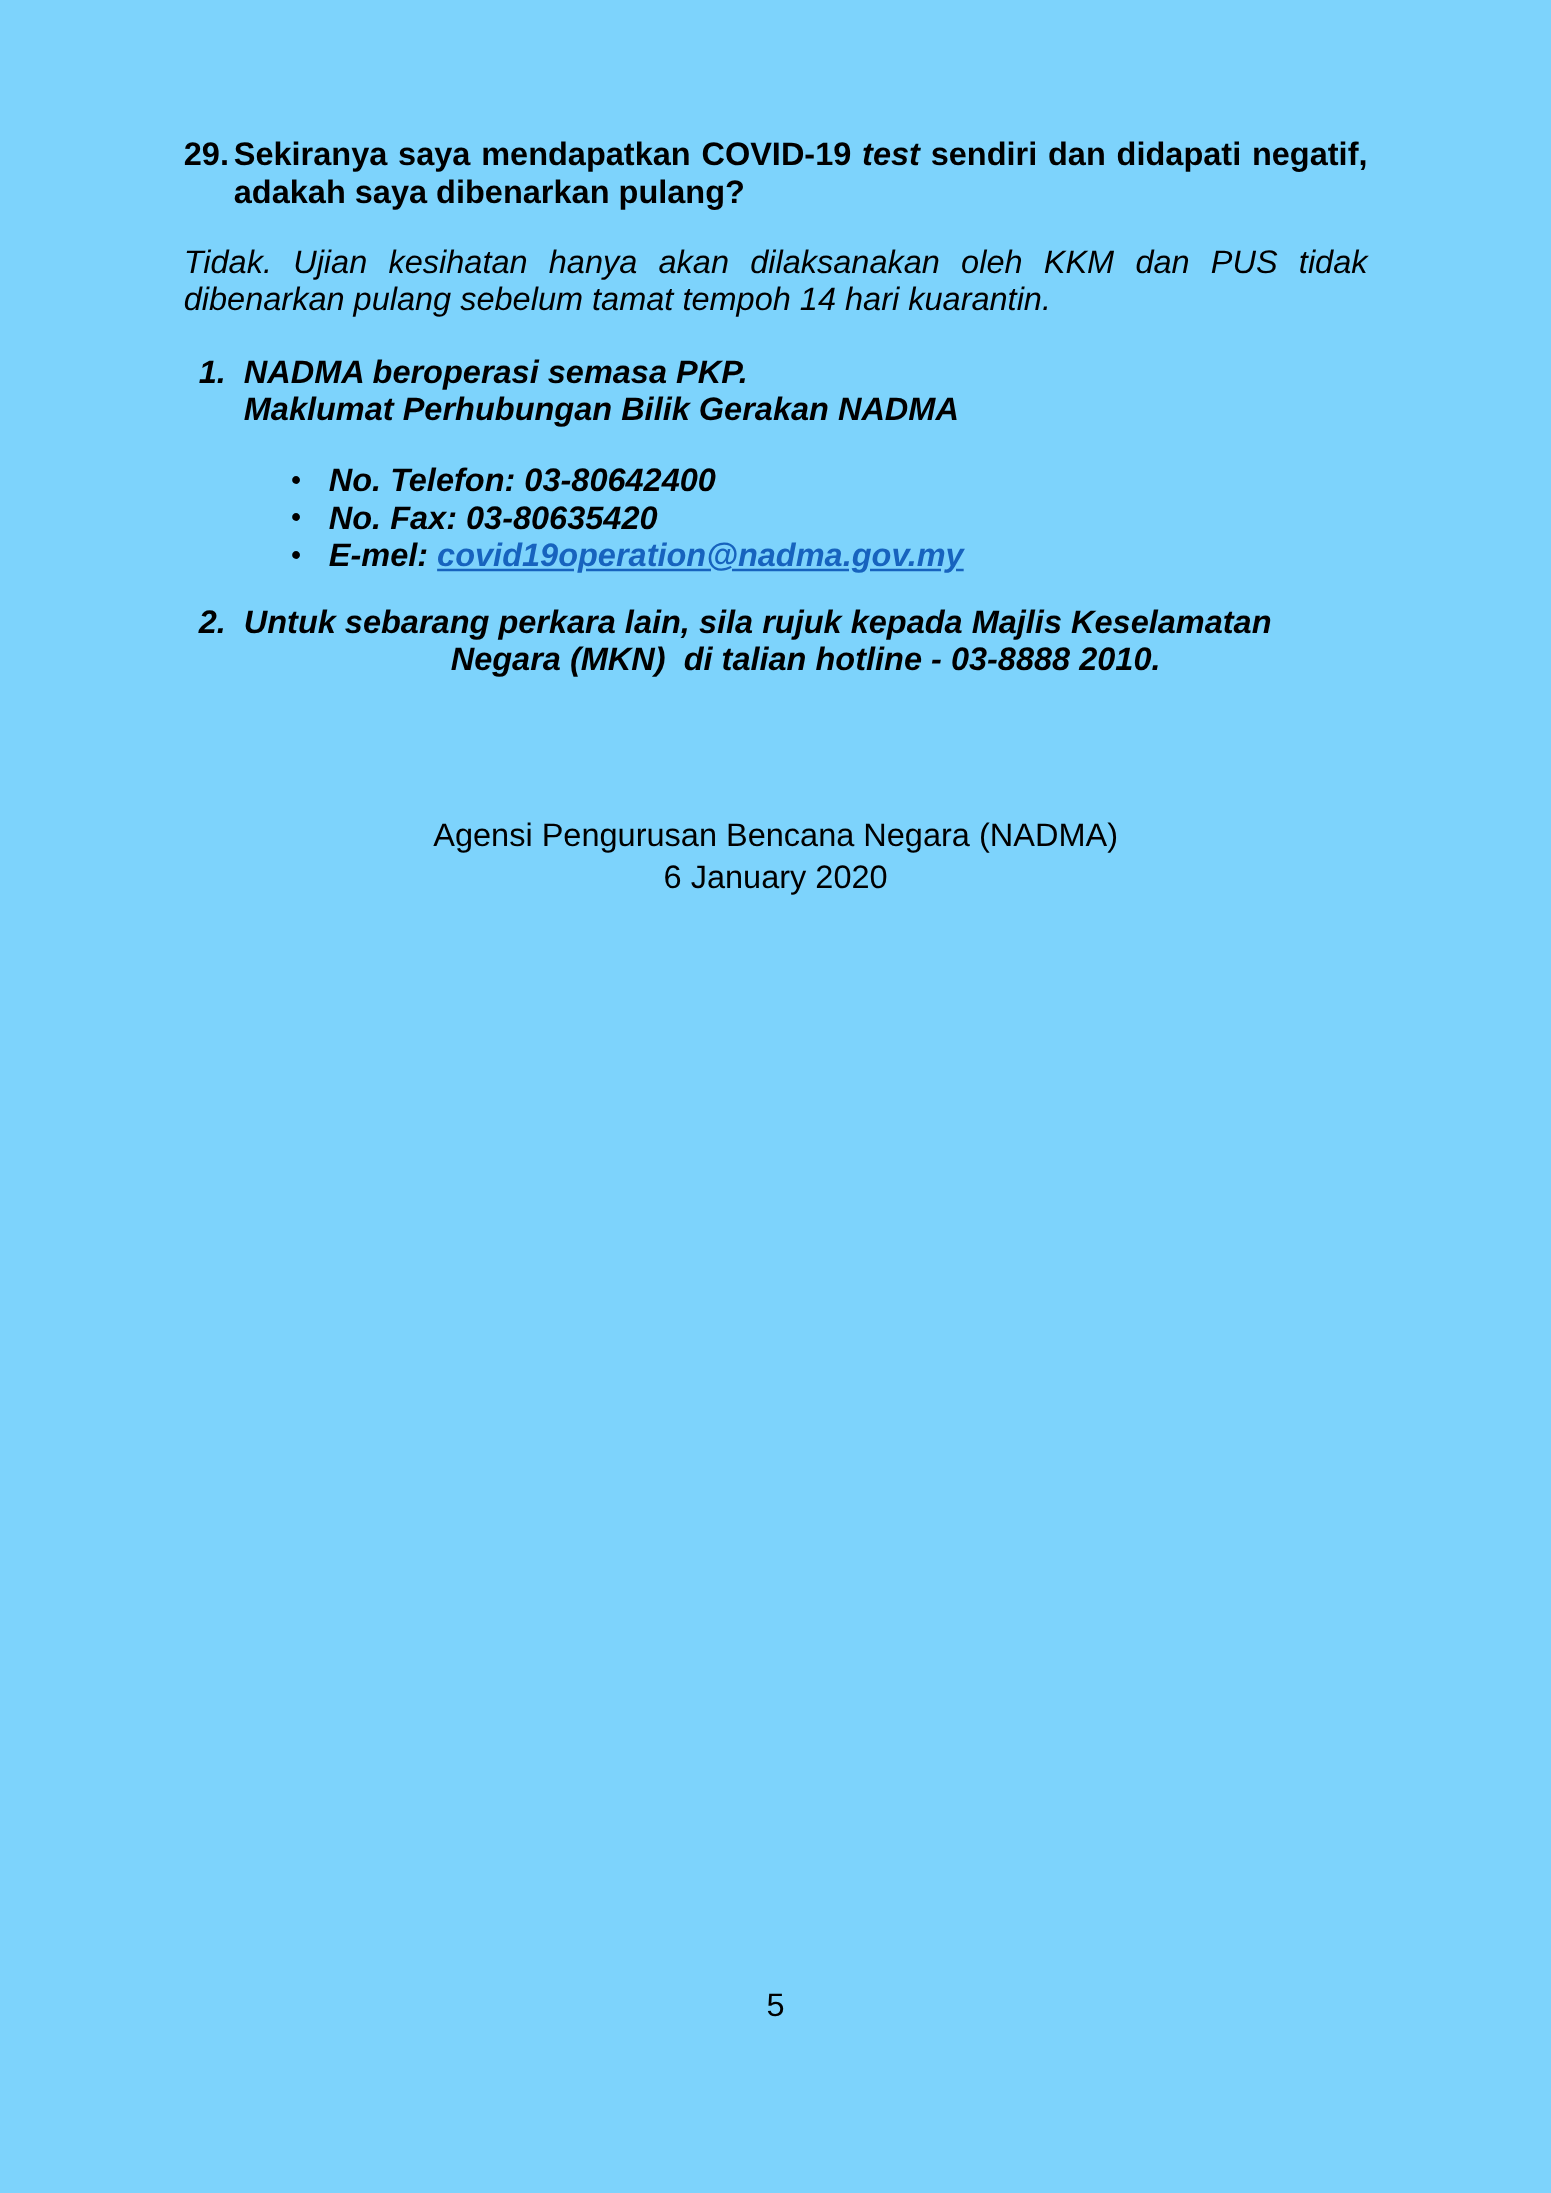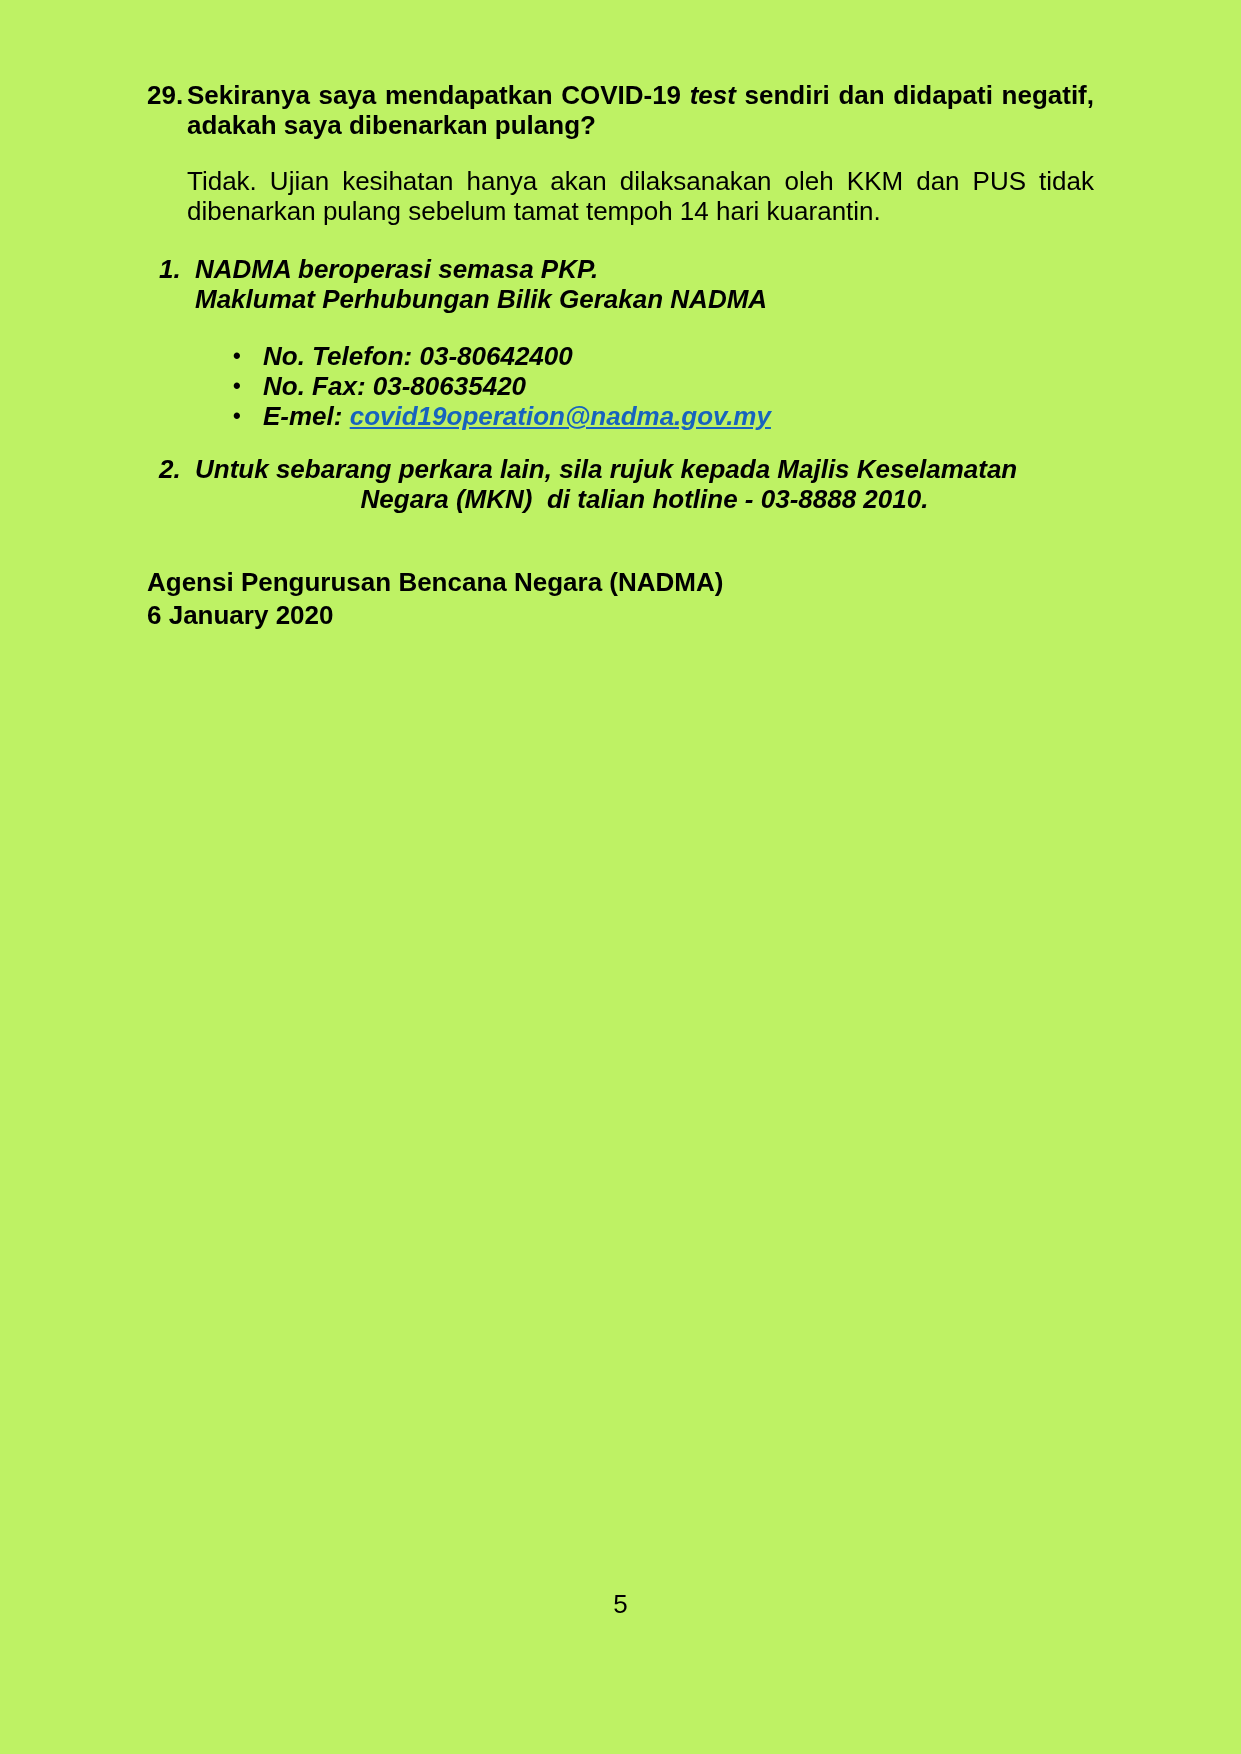--- a/index.html
+++ b/index.html
@@ -4,48 +4,48 @@
 <style>
   html, body {
     margin: 0;
     padding: 0;
     background: #ffffff;
   }
   .page {
     position: relative;
     width: 1241px;
     height: 1754px;
-    background: #bef264;
+    background: #7dd3fc;
     font-family: "Liberation Sans", "DejaVu Sans", sans-serif;
     font-size: 26px;
     line-height: 30px;
     color: #000000;
     box-sizing: border-box;
-    padding: 80px 147px 0 147px;
+    padding: 108px 147px 0 147px;
     overflow: hidden;
   }
   .justify-full {
     text-align: justify;
     text-align-last: justify;
   }
   
   .question {
     display: flex;
     font-weight: bold;
   }
   .q-number {
     width: 40px;
     flex-shrink: 0;
   }
   .q-text { flex: 1 1 auto; }
   .it { font-style: italic; margin-top: 44px; }
   
   .answer {
-    margin-left: 40px;
     margin-top: 26px;
+    font-style: italic;
   }
   
   .catatan {
     margin-top: 27px;
     font-weight: bold;
     font-style: italic;
   }
   
   .note {
     display: flex;
@@ -76,23 +76,24 @@
     font-size: 22px;
   }
   .email-link {
     color: #1763be;
     text-decoration: underline;
     cursor: pointer;
     text-align: center;
   }
   
   .footer {
-    margin-top: 52px;
-    font-weight: bold;
+    margin-top: 110px;
+    font-weight: normal;
     line-height: 33px;
+    text-align: center;
   }
   
   .page-number {
     position: absolute;
     top: 1589px;
     left: 0;
     right: 0;
     text-align: center;
   }
 </style>

